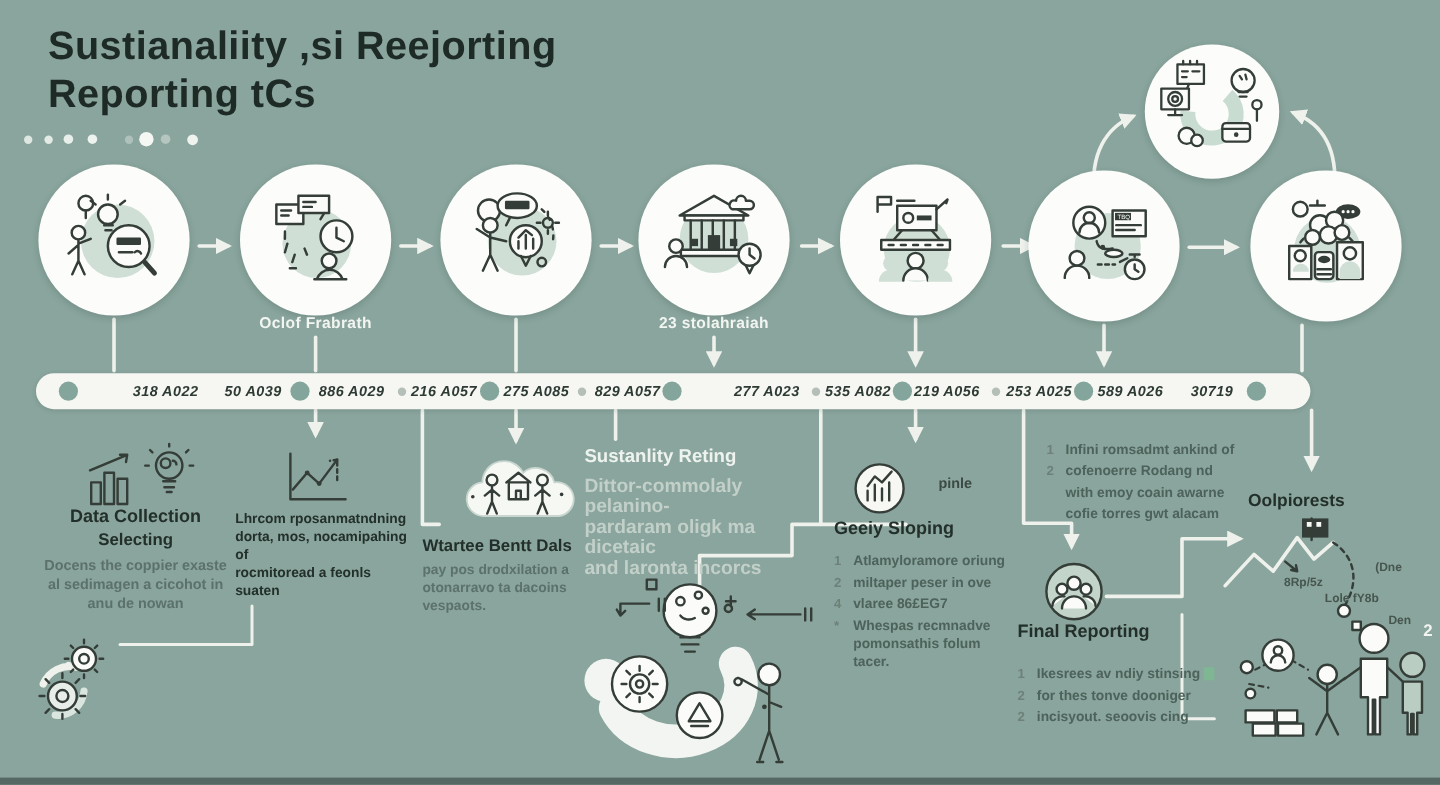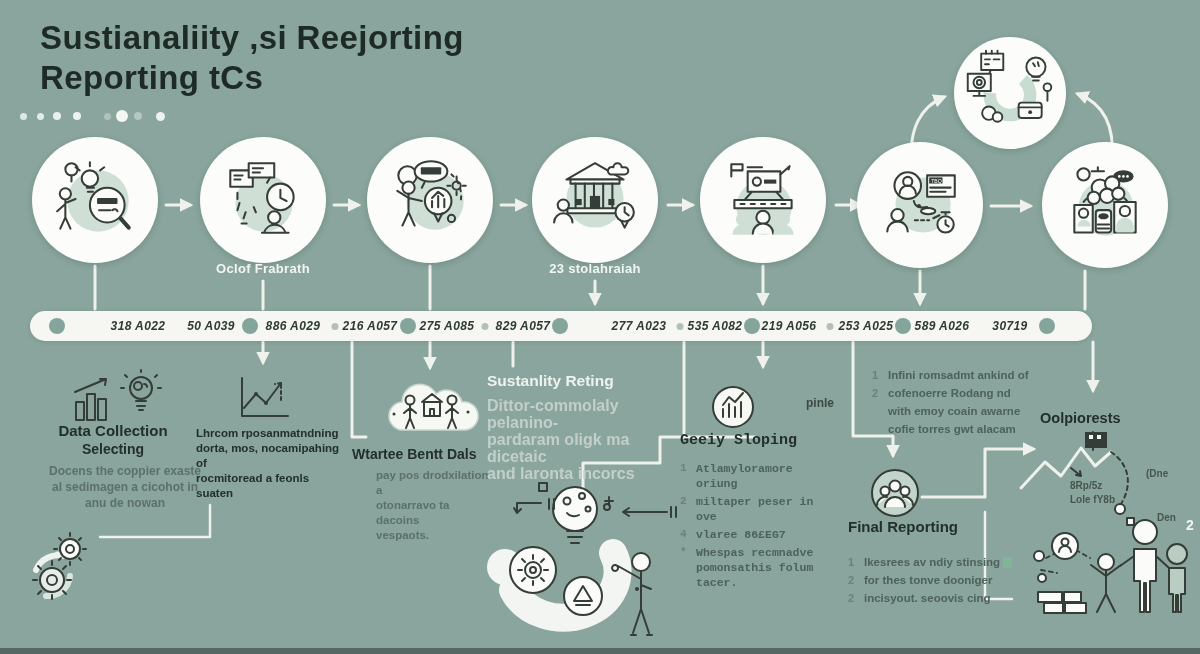--- a/index.html
+++ b/index.html
@@ -13,21 +13,21 @@
   .circ{border-radius:50%;background:#fcfdfb;box-shadow:0 2px 6px rgba(30,45,40,.18);display:flex;align-items:center;justify-content:center;}
   .steplabel{font-size:13px;font-weight:700;color:#f2f5f1;text-align:center;letter-spacing:.3px;}
   
   .bar{left:30px;top:311px;width:1062px;height:30px;background:#f6f7f3;border-radius:16px;box-shadow:0 1px 4px rgba(30,45,40,.15);font-style:italic;}
   .bar .date{position:absolute;top:8px;transform:translateX(-50%);font-size:12px;font-weight:700;color:#2e3a34;letter-spacing:.4px;white-space:nowrap;}
   .bar .bdot{position:absolute;top:7px;width:16px;height:16px;border-radius:50%;background:#84a59b;transform:translateX(-50%);}
   .bar .sdot{position:absolute;top:11.5px;width:7px;height:7px;border-radius:50%;background:#b4bfba;transform:translateX(-50%);}
   
   .hdark{font-weight:800;color:#232f2a;}
   .hwhite{font-weight:800;color:#eff3ef;}
-  .gray{color:#5c716b;margin-left:24px;}
+  .gray{color:#5c716b;}
   .whitish{color:#c2d0c9;}
   .ctr{text-align:center;}
   .lrow{display:flex;gap:7px;margin-bottom:3px;align-items:flex-start;}
   .ln{flex:none;width:9px;font-weight:700;color:#6d8179;font-size:11px;padding-top:1px;}
   .lt{font-size:11.5px;line-height:15px;color:#4d625b;font-weight:600;}
   .chip{display:inline-block;width:9px;height:11px;background:#7fb694;margin-left:3px;vertical-align:-2px;}
   .maplab{font-size:10px;font-weight:700;color:#46564f;white-space:nowrap;padding-left:24px;}
   
   .ic{stroke:#343d37;fill:none;stroke-width:2;stroke-linecap:round;stroke-linejoin:round;}
   .blob{fill:#cfdfd6;stroke:none;}
@@ -376,21 +376,21 @@
   </div>
 
   <svg class="abs" width="46" height="46" style="left:710px;top:384px;">
     <g class="ic">
       <circle cx="23" cy="23" r="20" fill="#f7f8f4"></circle>
       <path d="M13,33 v-8 M19,33 v-13 M25,33 v-10 M31,33 v-15"></path>
       <polyline points="13,21 19,13 25,18 33,9"></polyline>
     </g>
   </svg>
   <div class="abs gray" style="left:782px;top:396px;font-size:12px;font-weight:700;color:#3c4a43;">pinle</div>
-  <div class="abs" style="left:680px;top:432px;width:150px;font-family:Liberation Mono, monospace;">
+  <div class="abs" style="left:695px;top:432px;width:150px;">
     <div class="hdark" style="font-size:15px;margin-bottom:12px;">Geeiy Sloping</div>
     <div>
         <div class="lrow">
           <span class="ln">1</span>
           <span class="lt">Atlamyloramore oriung</span>
         </div>
         <div class="lrow">
           <span class="ln">2</span>
           <span class="lt">miltaper peser in ove</span>
         </div>
@@ -432,21 +432,21 @@
       <rect x="70" y="10" width="22" height="16" class="inkfill"></rect>
       <rect x="74" y="13" width="4" height="4" fill="#f6f8f4" stroke="none"></rect>
       <rect x="82" y="13" width="4" height="4" fill="#f6f8f4" stroke="none"></rect>
       <path d="M96,30 C 114,42 118,62 106,82" stroke-dasharray="4,4"></path>
       <circle cx="105" cy="87" r="5" class="wfill"></circle>
       <rect x="112" y="96" width="7" height="7" class="wfill"></rect>
       <path d="M56,46 l10,8 M66,54 l-5,-1 M66,54 l-1,-5"></path>
     </g>
   </svg>
   <div class="abs maplab" style="left:1046px;top:480px;">8Rp/5z</div>
-  <div class="abs maplab" style="left:1046px;top:494px;">Lole fY8b</div>
+  <div class="abs maplab" style="left:1080px;top:494px;">Lole fY8b</div>
   <div class="abs maplab" style="left:1122px;top:468px;">(Dne</div>
   <div class="abs maplab" style="left:1133px;top:512px;">Den</div>
 
   <svg class="abs" width="52" height="52" style="left:869px;top:467px;">
     <g class="ic">
       <circle cx="26" cy="26" r="23" fill="#c3d5ca"></circle>
       <circle cx="26" cy="19" r="5.5" class="wfill"></circle>
       <circle cx="16" cy="24" r="4.5" class="wfill"></circle>
       <circle cx="36" cy="24" r="4.5" class="wfill"></circle>
       <path d="M16,40 a10,10 0 0 1 20,0 M8,38 a8.5,8.5 0 0 1 10,-8 M44,38 a8.5,8.5 0 0 0 -10,-8" class="wfill"></path>

